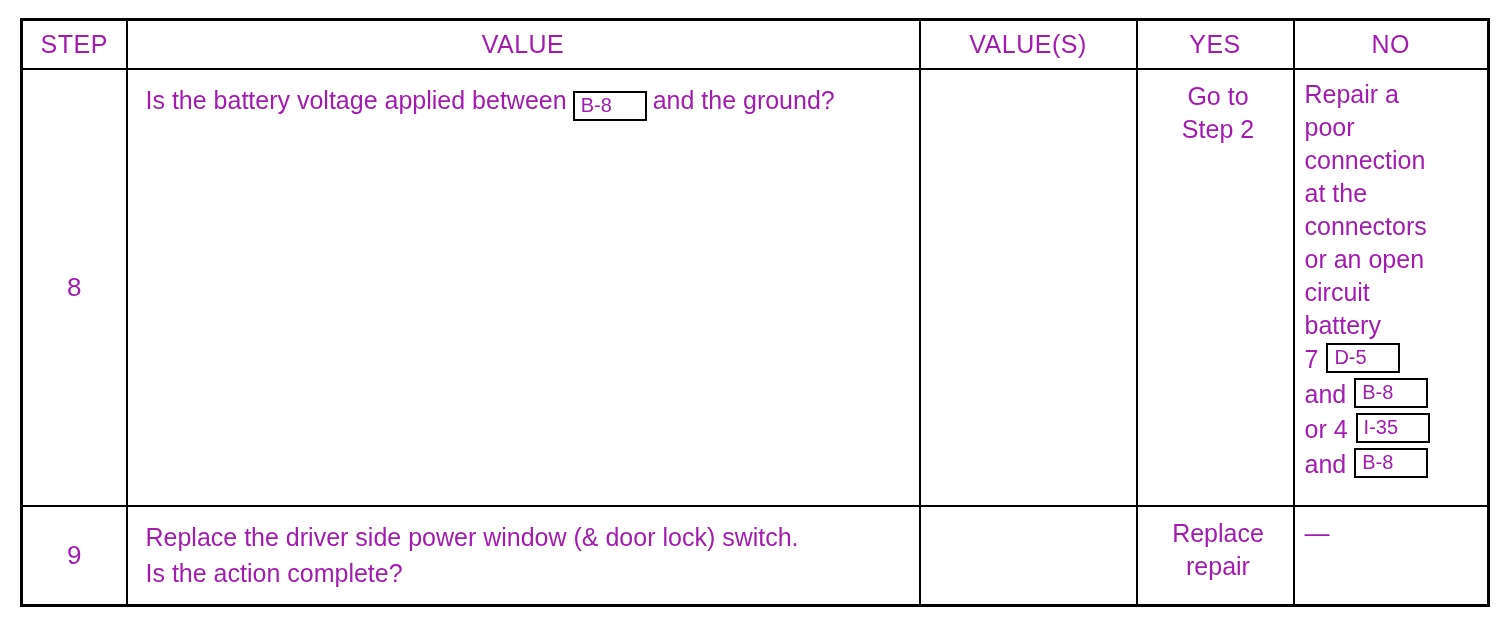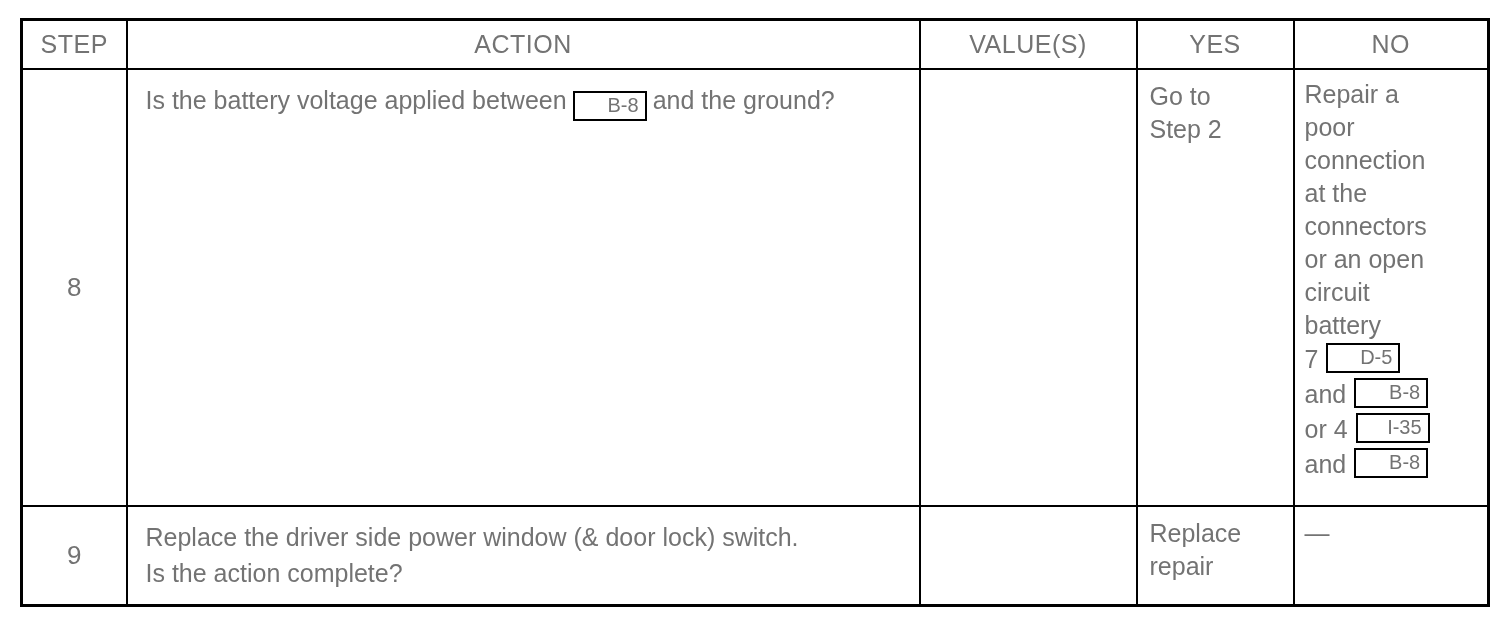--- a/index.html
+++ b/index.html
@@ -2,21 +2,21 @@
 <html><head>
 <meta charset="utf-8">
 <style>
   html, body { margin: 0; padding: 0; background: #ffffff; }
   .page {
     position: relative;
     width: 1504px;
     height: 618px;
     background: #ffffff;
     font-family: "Liberation Sans", sans-serif;
-    color: #737373;
+    color: #a21caf;
     overflow: hidden;
   }
   table.ts {
     position: absolute;
     left: 20px;
     top: 18px;
     border-collapse: collapse;
     table-layout: fixed;
     border: 3px solid #000;
   }
@@ -42,32 +42,33 @@
     font-size: 26px;
   }
   td.action-cell {
     padding: 12px 14px 0 18px;
     line-height: 36px;
   }
   td.values-cell { padding: 0; }
   td.yes-cell {
     padding: 10px 6px 0 12px;
     line-height: 33px;
+    text-align: center;
   }
   td.no-cell {
     padding: 8px 4px 0 10px;
     line-height: 33px;
   }
   .connector-box {
     display: inline-block;
     border: 2px solid #000;
     font-size: 20px;
     line-height: 23px;
     min-width: 58px;
-    text-align: right;
+    text-align: left;
     padding: 1px 6px 2px 6px;
     margin: 0 6px;
     vertical-align: -3px;
     background: #fff;
   }
   .no-line { height: 33px; }
   .ref-line {
     display: flex;
     align-items: center;
     gap: 2px;
@@ -84,21 +85,21 @@
     <colgroup>
       <col style="width:105px">
       <col style="width:793px">
       <col style="width:217px">
       <col style="width:157px">
       <col style="width:195px">
     </colgroup>
     <thead>
       <tr>
         <th class="hdr">STEP</th>
-        <th class="hdr">ACTION</th>
+        <th class="hdr">VALUE</th>
         <th class="hdr">VALUE(S)</th>
         <th class="hdr">YES</th>
         <th class="hdr">NO</th>
       </tr>
     </thead>
     <tbody>
       <tr class="row-8">
         <td class="step-cell">8</td>
         <td class="action-cell">
           <span>Is the battery voltage applied between</span><span class="connector-box"><span>B-8</span></span><span>and the ground?</span>

